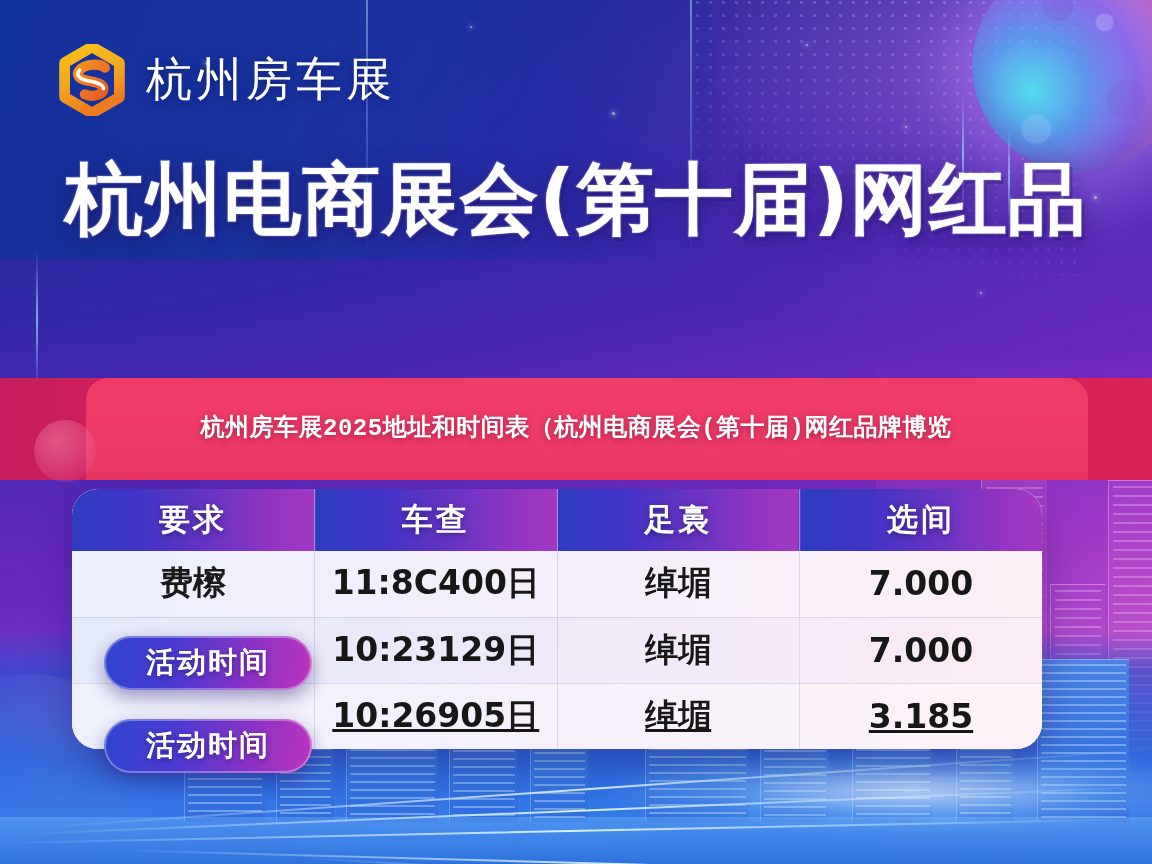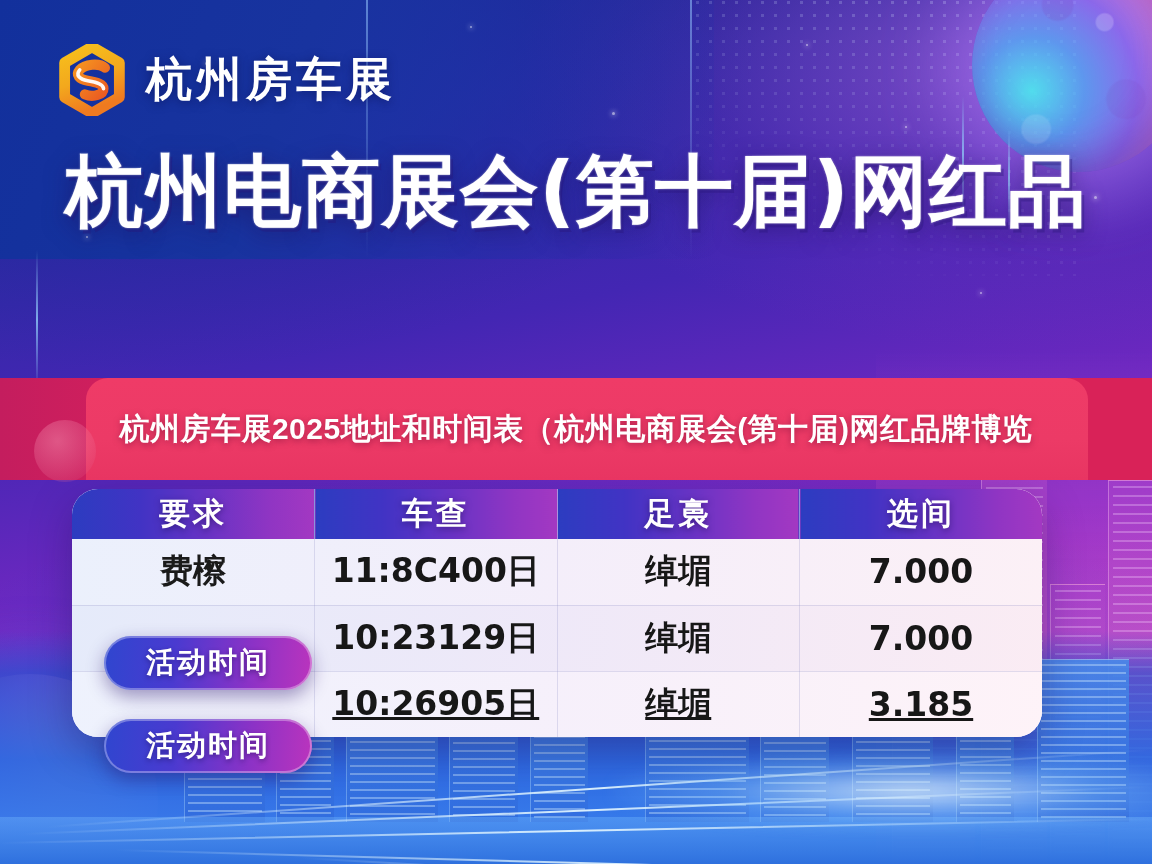--- a/index.html
+++ b/index.html
@@ -105,28 +105,28 @@
   .glow-horizon{
     position:absolute;right:-5%;bottom:14%;width:52%;height:80px;
     background:radial-gradient(ellipse at center,rgba(235,250,255,.75) 0%,rgba(140,205,255,.3) 45%,rgba(0,0,0,0) 75%);
     filter:blur(6px);
   }
 
   
   .logo-row{position:absolute;left:56px;top:44px;display:flex;align-items:center;gap:18px;z-index:14;}
   .logo-mark{width:72px;height:72px;flex:0 0 auto;}
   .logo-text{
-    font-size:46px;font-weight:bold;color:#fff;letter-spacing:4px;
+    font-size:46px;font-weight:normal;color:#fff;letter-spacing:4px;
     font-family:"DejaVu Sans","Liberation Sans",sans-serif;
     text-shadow:0 2px 10px rgba(10,20,90,.65);
   }
 
   
   .hero{
-    position:absolute;left:0;top:144px;width:100%;z-index:12;
+    position:absolute;left:0;top:152px;width:100%;z-index:12;
     text-align:center;padding:0 24px;
   }
   .hero-line{
     font-family:"DejaVu Sans","Liberation Sans",sans-serif;
     font-weight:bold;font-size:78px;line-height:94px;color:#fff;letter-spacing:1px;
     white-space:nowrap;
     text-shadow:
       0 0 2px rgba(255,255,255,.6),
       3px 4px 0 rgba(40,20,120,.35),
       0 6px 22px rgba(30,15,90,.55);
@@ -143,21 +143,21 @@
 
   
   .card{
     position:absolute;left:72px;top:489px;width:970px;z-index:14;
     border-radius:26px;overflow:hidden;
     background:linear-gradient(135deg,#eef1fb 0%,#f2eefb 38%,#f8eff8 62%,#fdf2f6 100%);
     box-shadow:0 14px 40px rgba(30,15,80,.35), 0 0 0 1px rgba(255,255,255,.5) inset;
   }
   table{width:100%;border-collapse:collapse;table-layout:fixed;}
   thead th{
-    height:50px;
+    height:62px;
     background:linear-gradient(90deg,#2c3cc0 0%,#4133c4 28%,#6b33c4 58%,#9035c3 82%,#a338c2 100%);
     color:#fff;font-size:31px;font-weight:bold;letter-spacing:3px;
     font-family:"DejaVu Sans","Liberation Sans",sans-serif;
     border-right:1px solid rgba(255,255,255,.45);
     text-shadow:0 2px 6px rgba(20,10,70,.5);
   }
   thead th:last-child{border-right:none;}
   tbody td{
     height:66px;text-align:center;
     font-size:33px;font-weight:bold;color:#171717;
@@ -197,22 +197,22 @@
     position:absolute;left:86px;top:0;right:64px;height:102px;
     border-radius:22px 22px 0 0;
     background:linear-gradient(180deg,#ef3b67 0%,#ec3a66 60%,#e83562 100%);
   }
   .banner-text{
     position:absolute;inset:0;z-index:22;
     display:flex;flex-direction:column;align-items:center;justify-content:center;
     padding:0 56px;text-align:center;
   }
   .banner-text span{
-    display:block;color:#fff;font-weight:bold;font-size:30px;line-height:38px;letter-spacing:.5px;
-    font-family:Liberation Sans, sans-serif;
+    display:block;color:#fff;font-weight:bold;font-size:24px;line-height:38px;letter-spacing:.5px;
+    font-family:Liberation Mono, monospace;
     text-shadow:0 2px 6px rgba(110,10,50,.5);
   }
   .banner-dot{
     position:absolute;left:34px;bottom:-2px;width:62px;height:62px;border-radius:50%;
     background:radial-gradient(circle at 38% 34%,rgba(255,170,195,.4),rgba(200,30,95,.12));
     z-index:21;
   }
 </style>
 </head>
 <body>

